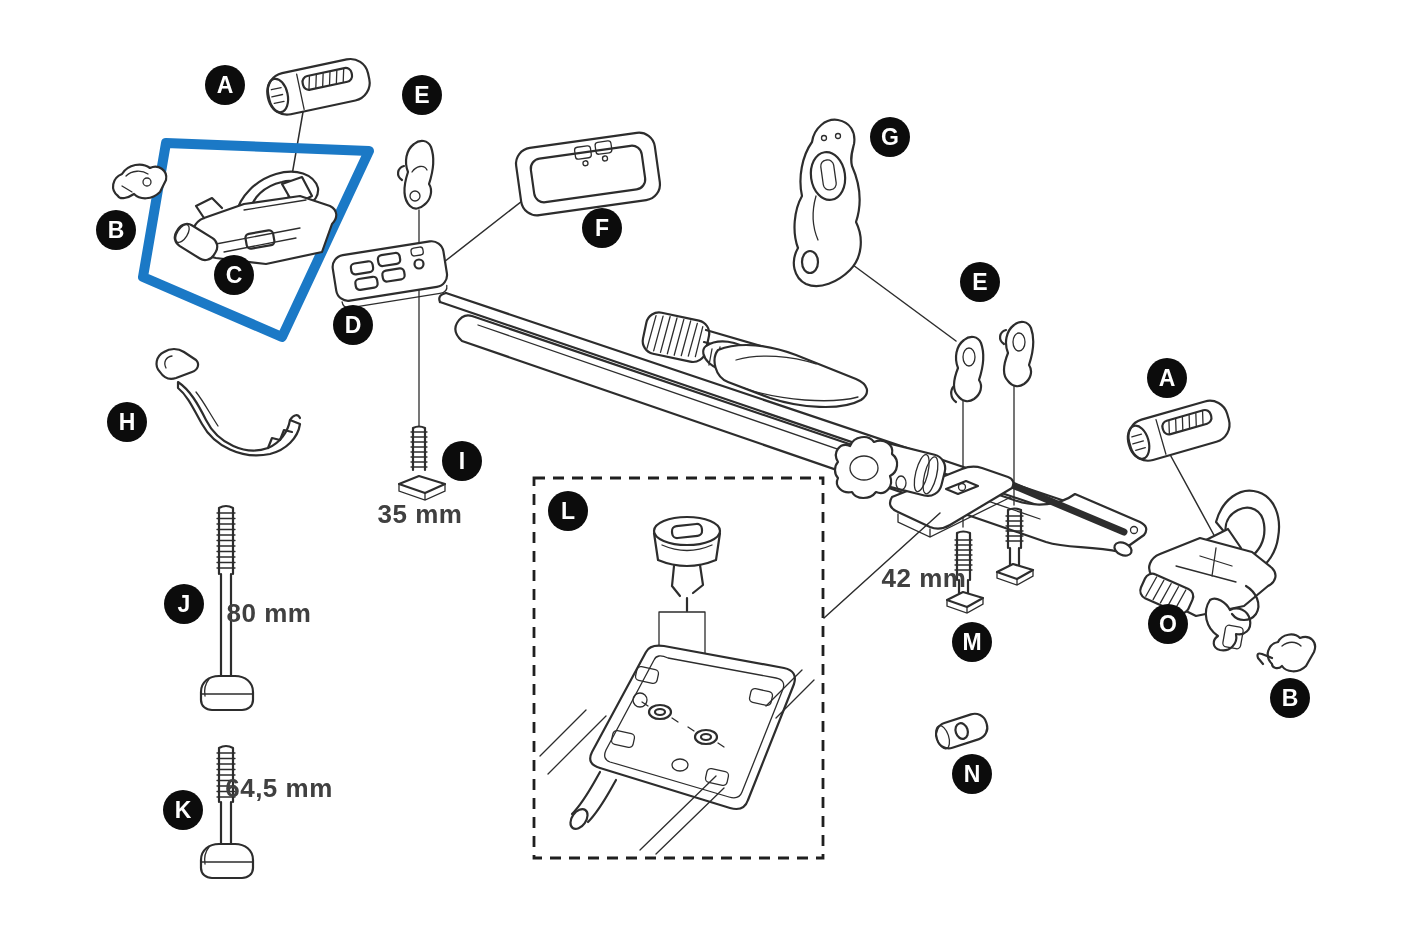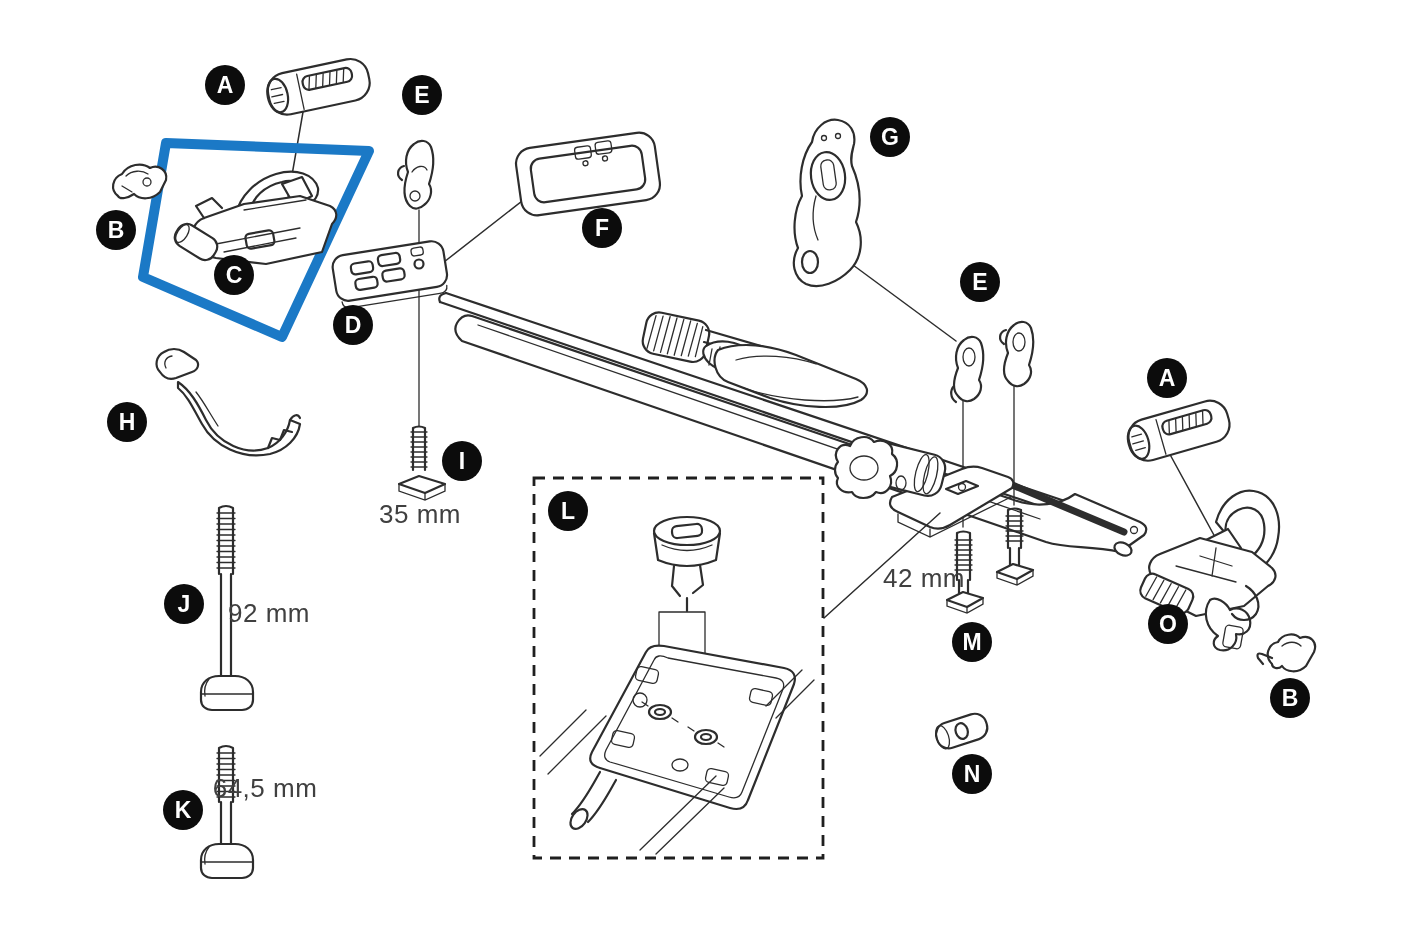--- a/index.html
+++ b/index.html
@@ -9,21 +9,21 @@
   #art{position:absolute;left:0;top:0;}
   .s {fill:none;stroke:#2d2d2d;stroke-width:2.2;stroke-linecap:round;stroke-linejoin:round;}
   .sw{fill:#ffffff;stroke:#2d2d2d;stroke-width:2.2;stroke-linecap:round;stroke-linejoin:round;}
   .t {fill:none;stroke:#2d2d2d;stroke-width:1.3;stroke-linecap:round;}
   .ld{fill:none;stroke:#2d2d2d;stroke-width:1.5;stroke-linecap:round;}
   .callout{position:absolute;width:40px;height:40px;border-radius:50%;
            background:#0c0c0c;color:#ffffff;display:flex;align-items:center;
            justify-content:center;font-size:23px;font-weight:700;
            transform:translate(-50%,-50%);user-select:none;}
   .dim{position:absolute;transform:translate(-50%,-50%);font-size:26px;
-       font-weight:400;color:#404040;letter-spacing:.5px;white-space:nowrap;}
+       font-weight:700;color:#404040;letter-spacing:.5px;white-space:nowrap;}
 </style>
 </head>
 <body>
 
 <div id="stage">
 
 <svg id="art" width="1407" height="930" viewBox="0 0 1407 930">
 
   <g>
     <path class="s" d="M446,293 L1133,524"></path>
@@ -267,17 +267,17 @@
 <div class="callout" style="left: 184px; top: 604px;">J</div>
 <div class="callout" style="left: 183px; top: 810px;">K</div>
 <div class="callout" style="left: 568px; top: 511px;">L</div>
 <div class="callout" style="left: 972px; top: 642px;">M</div>
 <div class="callout" style="left: 972px; top: 774px;">N</div>
 <div class="callout" style="left: 1167px; top: 378px;">A</div>
 <div class="callout" style="left: 1168px; top: 624px;">O</div>
 <div class="callout" style="left: 1290px; top: 698px;">B</div>
 
 <div class="dim" style="left: 420px; top: 514px;">35 mm</div>
-<div class="dim" style="left: 269px; top: 613px;">92 mm</div>
-<div class="dim" style="left: 265px; top: 788px;">64,5 mm</div>
+<div class="dim" style="left: 269px; top: 613px;">80 mm</div>
+<div class="dim" style="left: 279px; top: 788px;">64,5 mm</div>
 <div class="dim" style="left: 924px; top: 578px;">42 mm</div>
 
 </div>
 
 </body></html>

